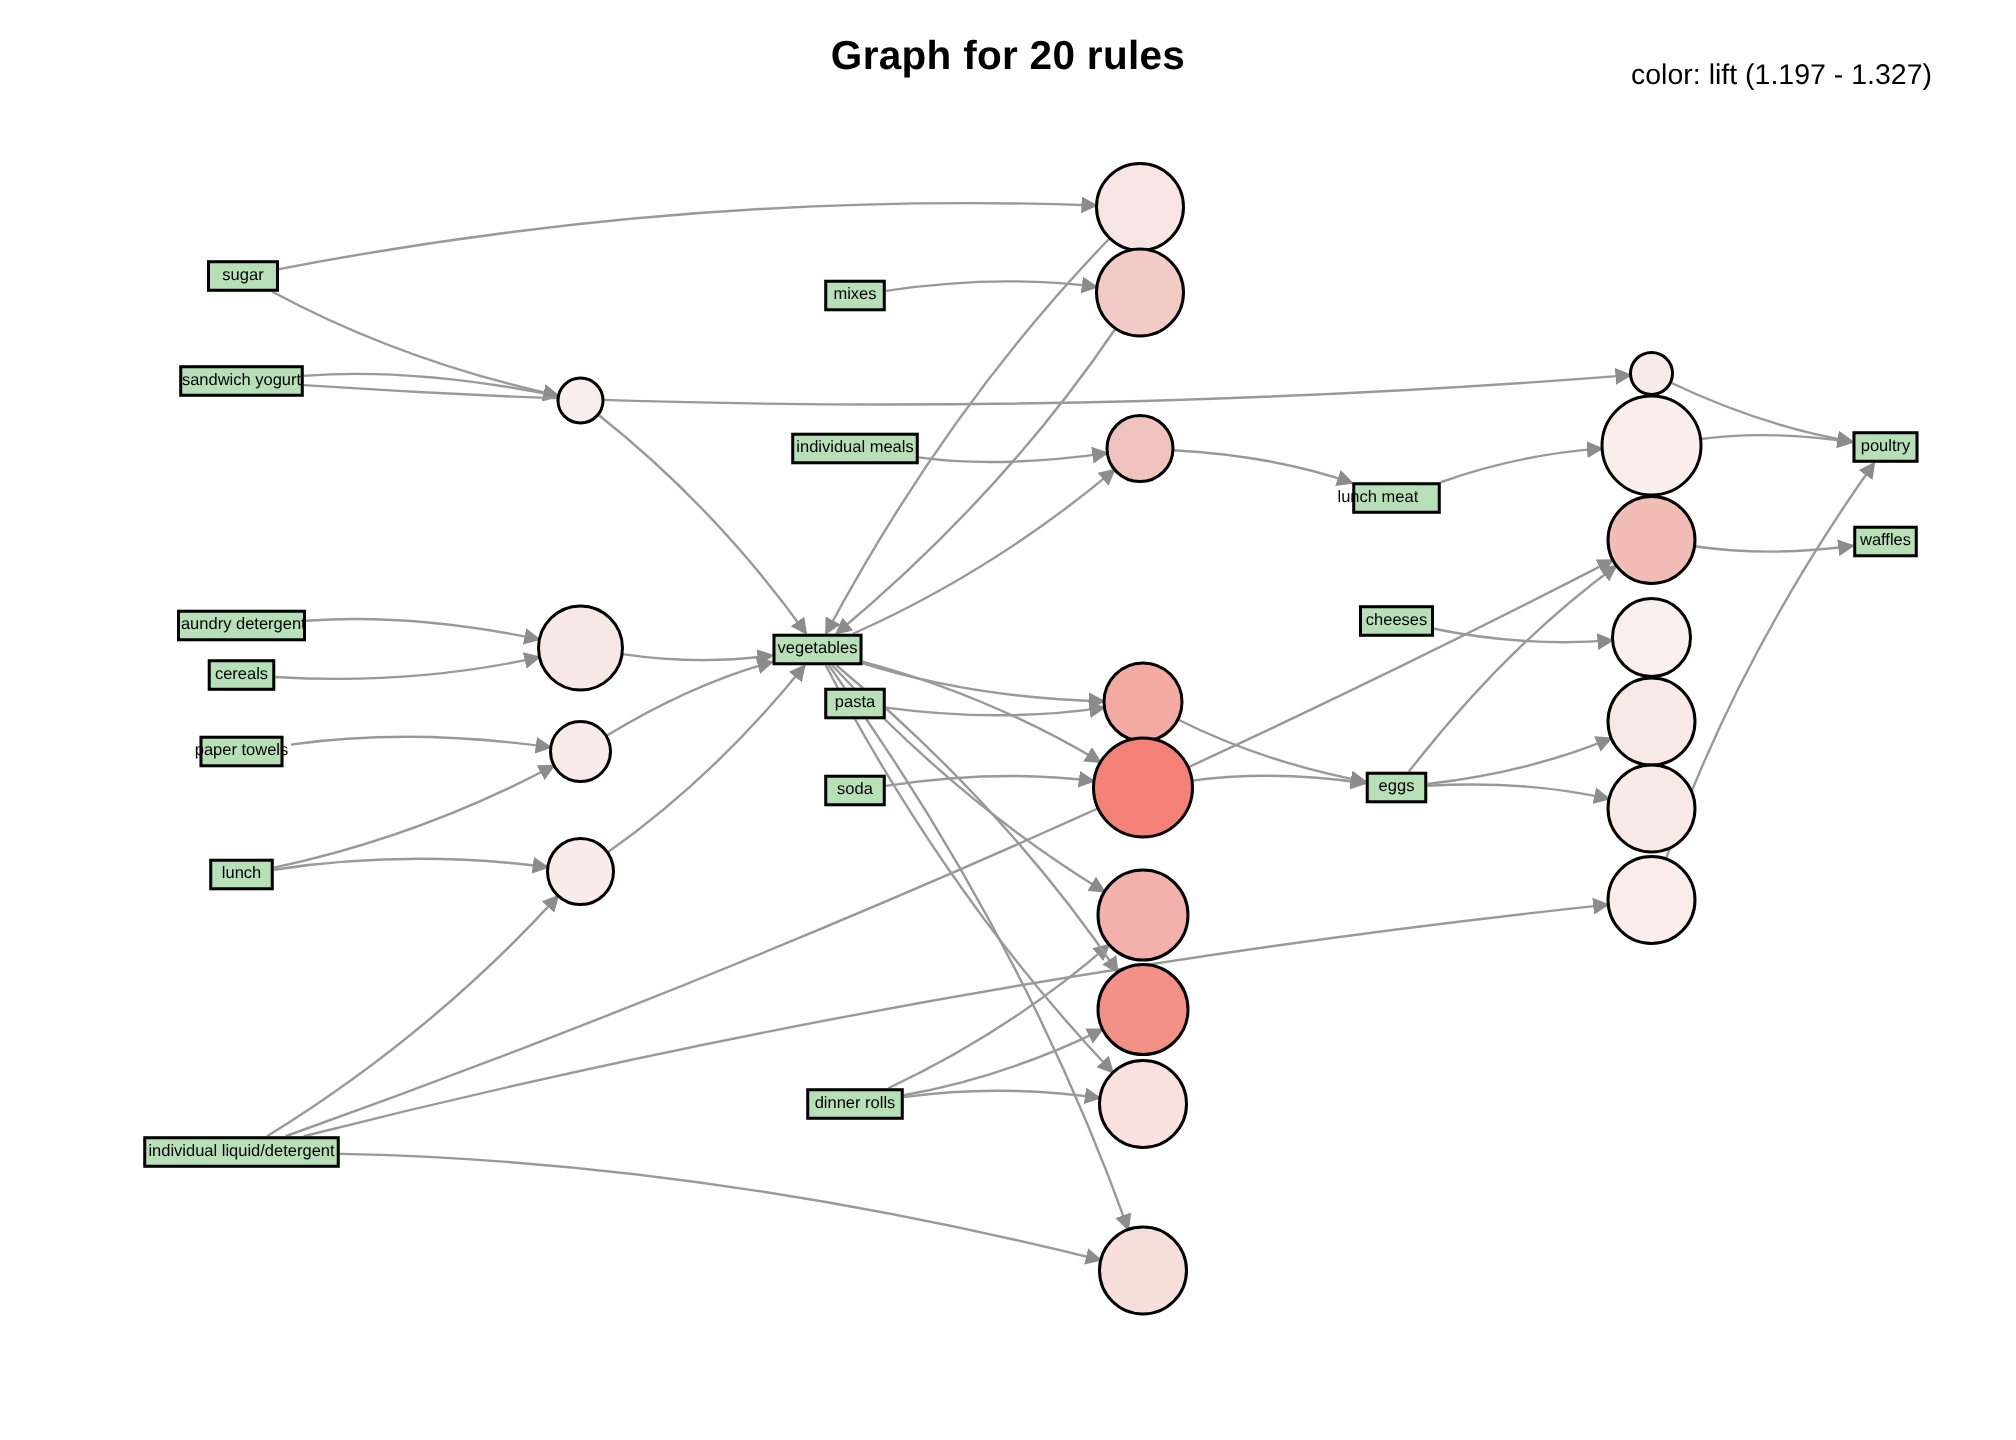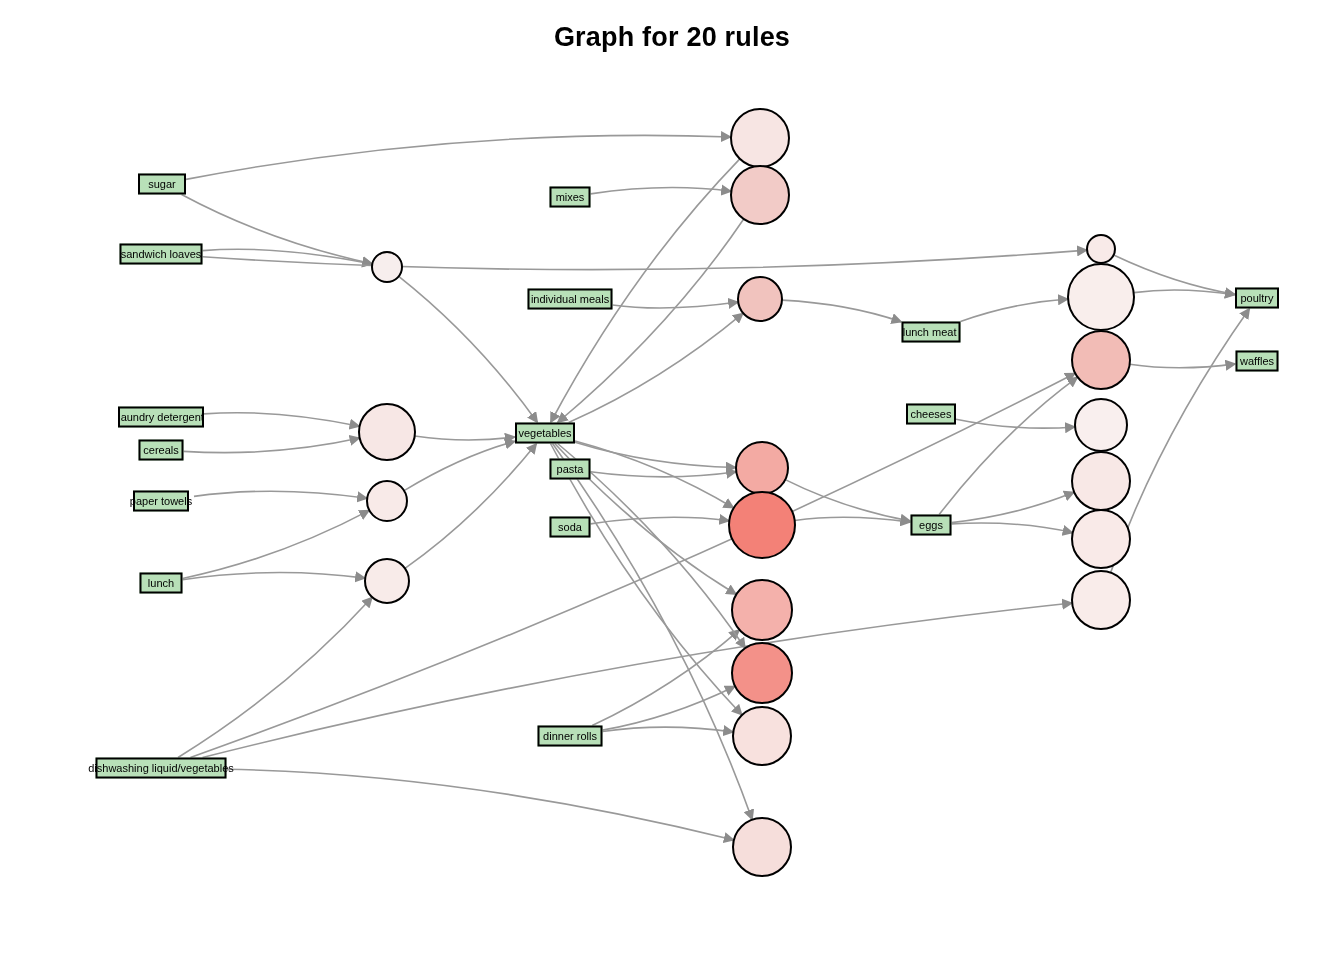--- a/index.html
+++ b/index.html
@@ -54,21 +54,21 @@
     background: #b8e0b8;
     border: 2px solid #000000;
     color: #000000;
     font-size: 11px;
     line-height: 1;
     display: flex;
     align-items: center;
     justify-content: center;
     white-space: nowrap;
     transform: translate(-50%, -50%);
-    padding: 0 2px;
+    padding: 0 13px;
     overflow: visible;
   }
   .item-label span {
     display: block;
     pointer-events: none;
   }
 </style>
 </head>
 <body>
 
@@ -147,28 +147,29 @@
         <circle cx="1101" cy="425" r="26" fill="#f9efee" stroke="#000000" stroke-width="2"></circle>
         <circle cx="1101" cy="481" r="29" fill="#f8e8e6" stroke="#000000" stroke-width="2"></circle>
         <circle cx="1101" cy="539" r="29" fill="#f9eae8" stroke="#000000" stroke-width="2"></circle>
         <circle cx="1101" cy="600" r="29" fill="#f9ecea" stroke="#000000" stroke-width="2"></circle>
       </g>
   </svg>
 
   <div class="title">Graph for 20 rules</div>
 
   <div class="legend">
+    <div>color: lift (1.197 - 1.327)</div>
   </div>
 
   <div id="item-layer">
       <div class="item-label" style="left: 162px; top: 184px; width: 48px; height: 21px;">
         <span>sugar</span>
       </div>
       <div class="item-label" style="left: 161px; top: 254px; width: 83px; height: 21px;">
-        <span>sandwich loaves</span>
+        <span>sandwich yogurt</span>
       </div>
       <div class="item-label" style="left: 570px; top: 197px; width: 41px; height: 21px;">
         <span>mixes</span>
       </div>
       <div class="item-label" style="left: 570px; top: 299px; width: 85px; height: 21px;">
         <span>individual meals</span>
       </div>
       <div class="item-label" style="left: 161px; top: 417px; width: 86px; height: 21px;">
         <span>laundry detergent</span>
       </div>
@@ -187,21 +188,21 @@
       <div class="item-label" style="left: 570px; top: 527px; width: 41px; height: 21px;">
         <span>soda</span>
       </div>
       <div class="item-label" style="left: 161px; top: 583px; width: 43px; height: 21px;">
         <span>lunch</span>
       </div>
       <div class="item-label" style="left: 570px; top: 736px; width: 65px; height: 21px;">
         <span>dinner rolls</span>
       </div>
       <div class="item-label" style="left: 161px; top: 768px; width: 131px; height: 21px;">
-        <span>dishwashing liquid/vegetables</span>
+        <span>individual liquid/detergent</span>
       </div>
       <div class="item-label" style="left: 931px; top: 332px; width: 59px; height: 21px; justify-content: flex-end;">
         <span>lunch meat</span>
       </div>
       <div class="item-label" style="left: 931px; top: 414px; width: 50px; height: 21px;">
         <span>cheeses</span>
       </div>
       <div class="item-label" style="left: 931px; top: 525px; width: 41px; height: 21px;">
         <span>eggs</span>
       </div>

